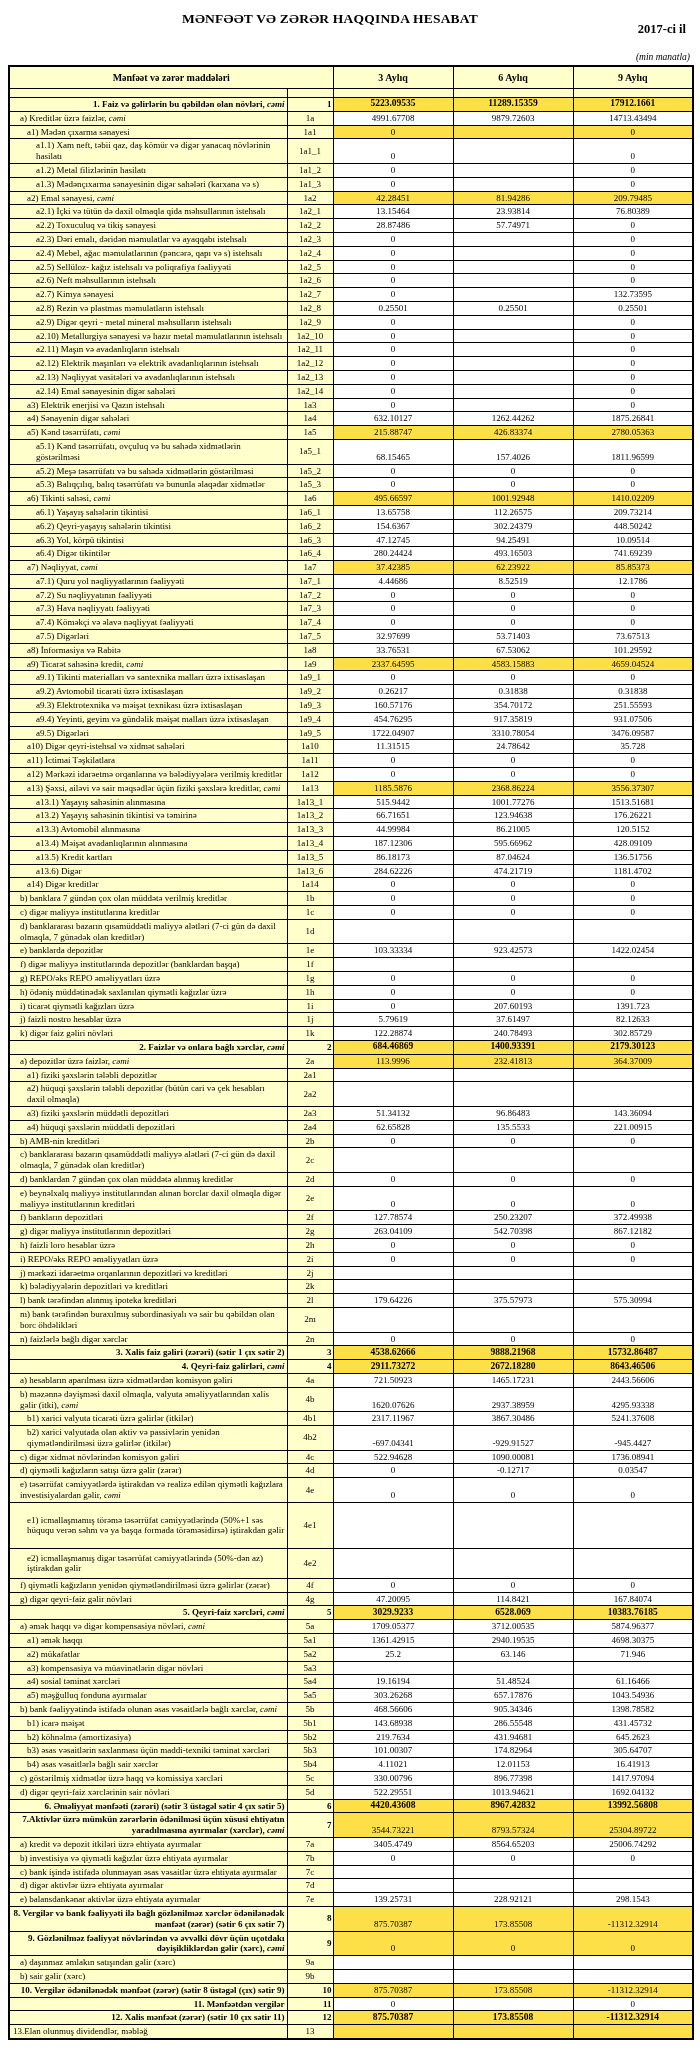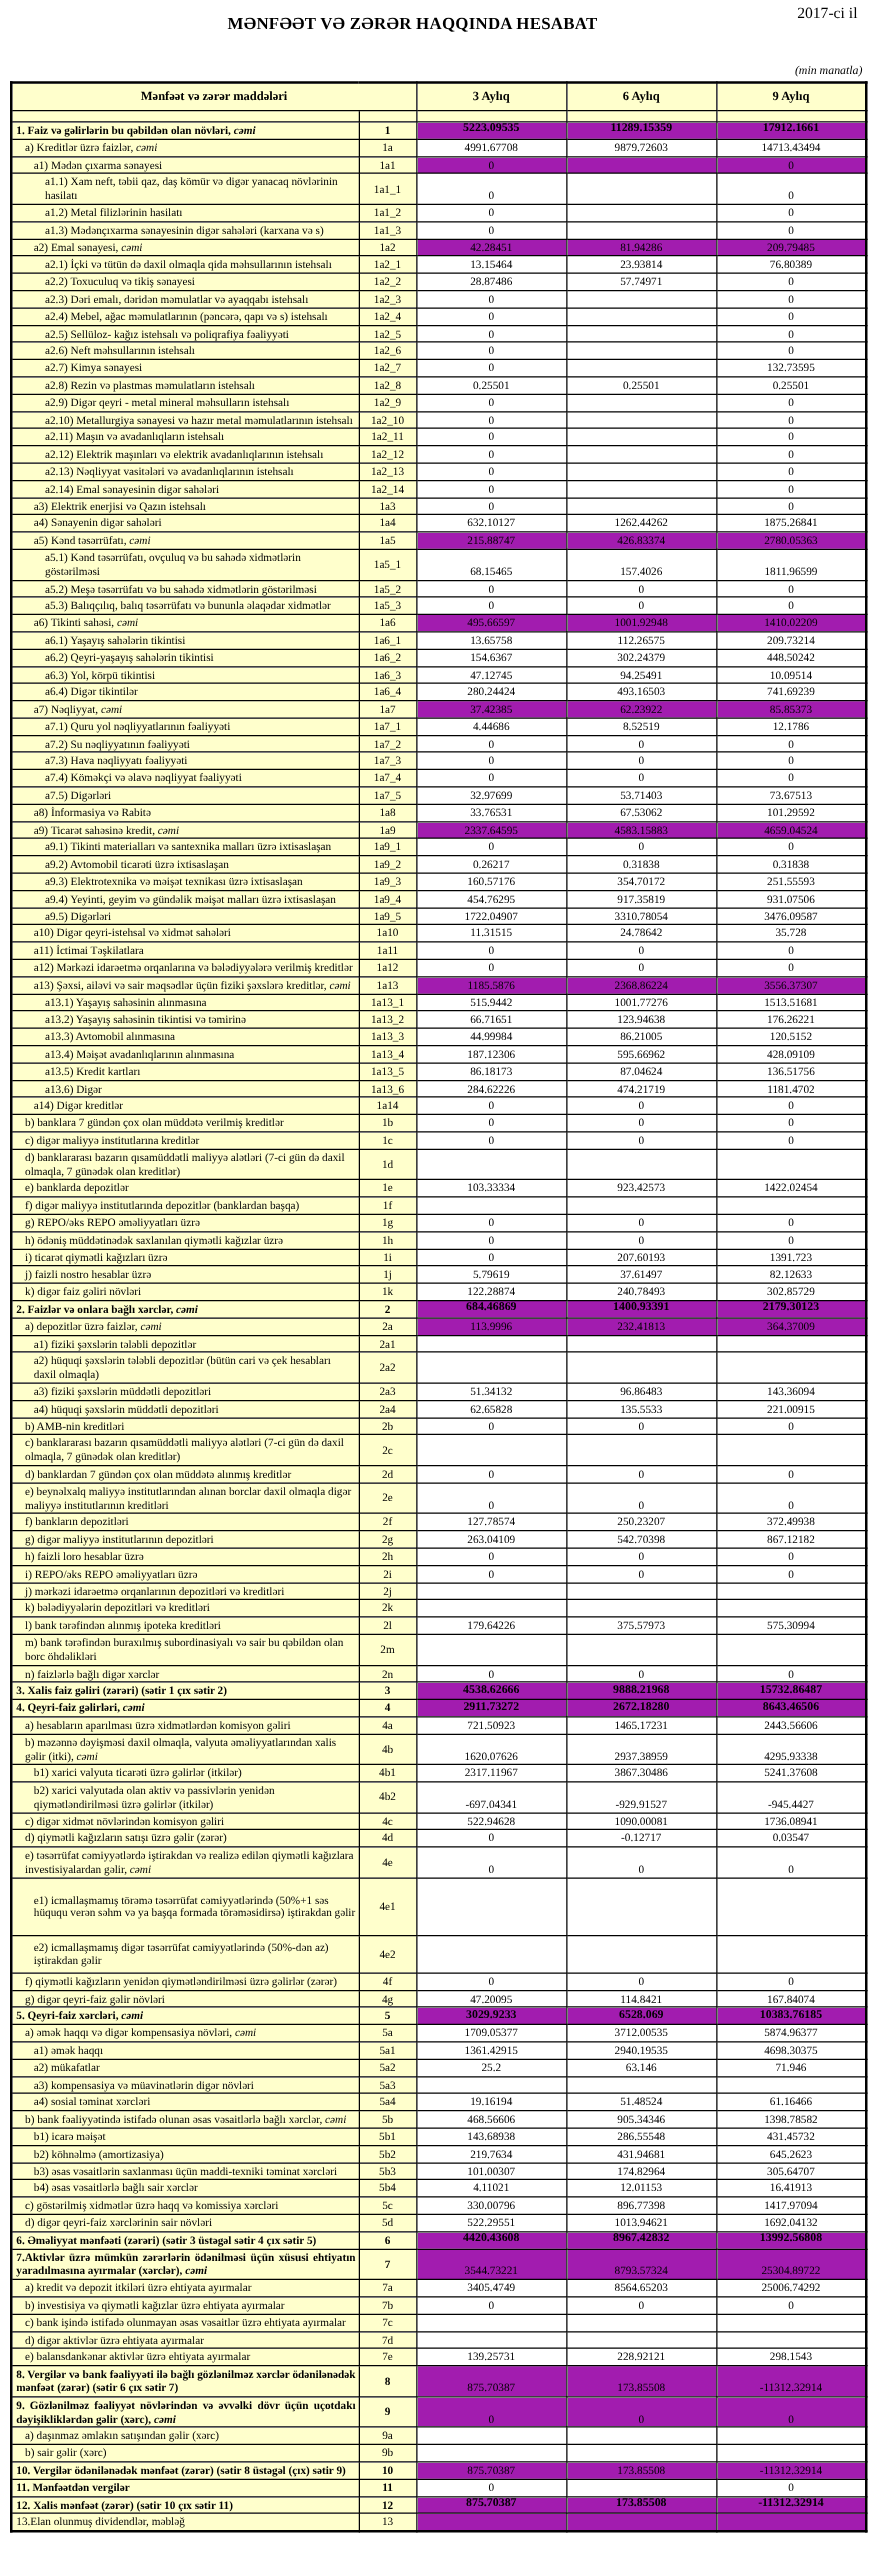--- a/index.html
+++ b/index.html
@@ -6,21 +6,21 @@
   body {
     width:700px; height:2056px; overflow:hidden;
     font-family:"Liberation Serif","DejaVu Serif",serif;
     color:#000;
   }
   .titlebar { position:relative; padding-top:11px; height:25px; }
   .title {
     text-align:center; font-weight:bold; font-size:13.5px;
     width:100%; padding-right:40px; box-sizing:border-box; letter-spacing:.2px;
   }
-  .year { position:absolute; right:14px; top:3px; font-weight:normal; font-size:12.5px; }
+  .year { position:absolute; right:14px; top:22px; font-weight:bold; font-size:12.5px; }
   .unit { text-align:right; font-style:italic; font-size:9.5px; padding-right:10px; height:13px;margin-top:16px; }
 
   table.pl {
     width:684px; margin-left:8px;
     border-collapse:collapse; table-layout:fixed;
     border:2px solid #000;
   }
   table.pl td, table.pl th { border:1px solid #000; font-size:9px; line-height:1.2; overflow:hidden; }
   col.c-label { width:278px; }
   col.c-code  { width:46px; }
@@ -35,23 +35,23 @@
   tr.r { height:13px; }
   td.lbl { background:#ffffcc; text-align:left; vertical-align:middle; padding:1px 2px 1px 3px; }
   td.code { background:#ffffcc; text-align:center; vertical-align:middle; padding:0 1px; }
   td.val { background:#fff; text-align:center; vertical-align:bottom; padding:0 2px 1px; }
 
   td.lbl.i0 { padding-left:3px; }
   td.lbl.i1 { padding-left:10px; }
   td.lbl.i2 { padding-left:17px; }
   td.lbl.i3 { padding-left:26px; }
 
-  tr.lb td.lbl, tr.lb td.code { font-weight:bold; }
+  tr.lb td.lbl, tr.lb td.code { font-weight:bold;text-align:right; }
   tr.vb td.val { font-weight:bold; font-size:9.5px; }
-  tr.vy td.val { background:#a21caf; }
+  tr.vy td.val { background:#fde047; }
   td.lbl.just { text-align:justify;margin-top:40px; }
 </style>
 </head>
 <body>
 
 <div class="titlebar">
   <div class="title">MƏNFƏƏT VƏ ZƏRƏR HAQQINDA HESABAT</div>
   <div class="year">2017-ci il</div>
 </div>
 <div class="unit">(min manatla)</div>
@@ -802,20 +802,27 @@
         <td class="val"></td>
       </tr>
       <tr class="r">
         <td class="lbl i2">a4) sosial təminat xərcləri</td>
         <td class="code">5a4</td>
         <td class="val">19.16194</td>
         <td class="val">51.48524</td>
         <td class="val">61.16466</td>
       </tr>
       <tr class="r">
+        <td class="lbl i2">a5) məşğulluq fonduna ayırmalar</td>
+        <td class="code">5a5</td>
+        <td class="val">303.26268</td>
+        <td class="val">657.17876</td>
+        <td class="val">1043.54936</td>
+      </tr>
+      <tr class="r">
         <td class="lbl i1">b) bank fəaliyyətində istifadə olunan əsas vəsaitlərlə bağlı xərclər, <i>cəmi</i></td>
         <td class="code">5b</td>
         <td class="val">468.56606</td>
         <td class="val">905.34346</td>
         <td class="val">1398.78582</td>
       </tr>
       <tr class="r">
         <td class="lbl i2">b1) icarə məişət</td>
         <td class="code">5b1</td>
         <td class="val">143.68938</td>

